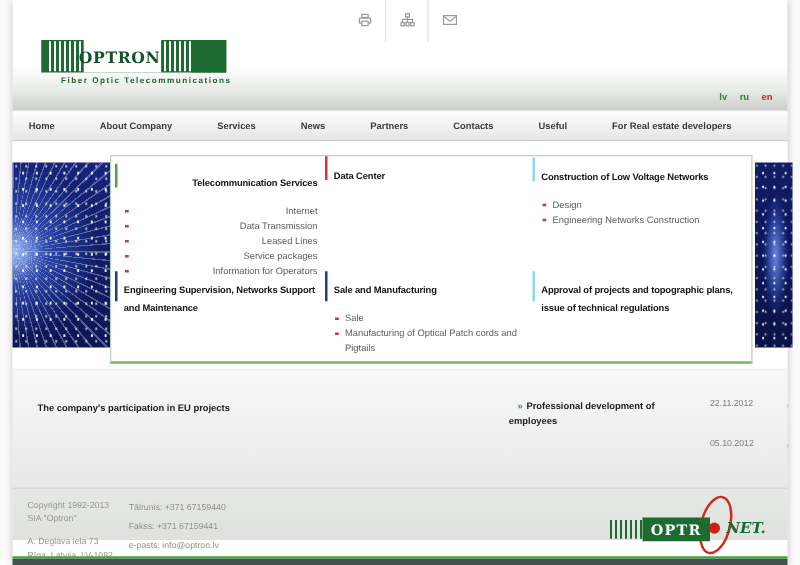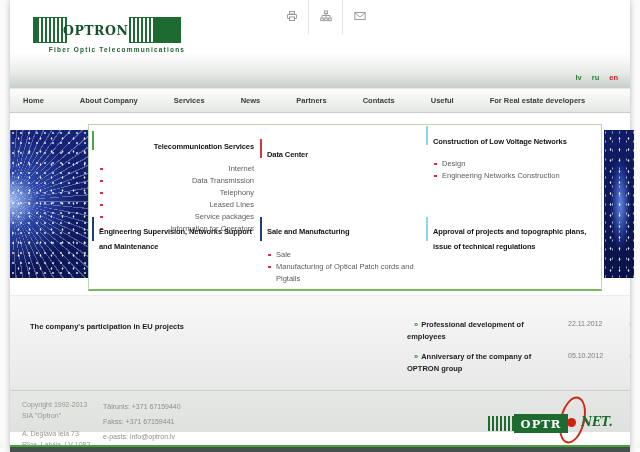--- a/index.html
+++ b/index.html
@@ -8,21 +8,21 @@
     box-shadow:0 0 6px rgba(0,0,0,.28);}
   .page *{box-sizing:border-box;}
 
   
   .top-icons{position:absolute;left:266px;top:0;width:108px;height:34px;}
   .tsep{position:absolute;top:0;width:1px;height:34px;background:#e3e3e3;}
   .ticon{position:absolute;top:10px;width:12px;height:12px;display:block;cursor:pointer;}
   .ticon svg{width:12px;height:12px;display:block;}
 
   
-  .logo{position:absolute;left:23px;top:17px;width:168px;cursor:pointer;text-decoration:none;z-index:3;}
+  .logo{position:absolute;left:23px;top:32px;width:168px;cursor:pointer;text-decoration:none;z-index:3;}
   .logo-band{display:flex;width:148px;height:26px;background:#1e6b32;}
   .lbars{background:repeating-linear-gradient(90deg,#1e6b32 0 2px,#ffffff 2px 4px);}
   .lbars.b1{width:30px;margin:1px 0 1px 4px;}
   .lbars.b2{width:24px;margin:1px 0;}
   .lwhite{width:62px;background:#fff;display:flex;align-items:center;justify-content:center;}
   .lwhite .ltext{font-family:"DejaVu Serif","Liberation Serif",serif;font-weight:bold;
     font-size:12.5px;color:#15512a;letter-spacing:.5px;}
   .lwhite sup{font-size:5px;color:#15512a;margin-left:1px;}
   .lsolid{flex:1;background:#1e6b32;margin-right:0;}
   .tagline{margin-top:3px;text-align:center;font-size:6.5px;font-weight:bold;
@@ -53,21 +53,21 @@
     linear-gradient(#16247a,#0c1656);}
   .fiber-right{left:594px;width:30px;background:
     radial-gradient(rgba(255,255,255,.9) .7px,rgba(255,255,255,0) 1.1px) 2px 3px/9px 11px,
     radial-gradient(rgba(255,255,255,.6) .6px,rgba(255,255,255,0) 1px) 5px 7px/7px 9px,
     radial-gradient(ellipse 45% 42% at 55% 50%,rgba(120,160,255,.8),rgba(40,70,190,.35) 60%,rgba(10,20,80,0) 78%),
     linear-gradient(#101c66,#0a1348);}
   .services-box{position:absolute;left:78px;top:11px;width:514px;height:167px;background:#fff;
     border:1px solid #bcd6b0;border-bottom:2px solid #7cb860;}
   .sec{position:absolute;}
   .s0{left:3px;top:6px;width:162px;text-align:right;}
-  .s1{left:171px;top:14px;width:162px;}
+  .s1{left:171px;top:0;width:162px;}
   .s2{left:337px;top:1px;width:174px;}
   .s3{left:3px;top:92px;width:244px;}
   .s4{left:171px;top:92px;width:172px;}
   .s5{left:337px;top:92px;width:174px;}
   .sec .bar{position:absolute;left:0;top:0;width:2px;height:19px;}
   .s3 .bar,.s4 .bar,.s5 .bar{height:24px;}
   .sec h3{margin:10px 0 0 7px;font-size:7.5px;line-height:12px;color:#141414;
     letter-spacing:-.1px;white-space:pre-line;cursor:pointer;}
   .s3 h3,.s4 h3,.s5 h3{margin-top:7px;line-height:15px;}
   .sec ul{list-style:none;margin:10px 0 0 7px;padding:0;}
@@ -181,21 +181,20 @@
   <div class="banner">
     <div class="fiber fiber-left"></div>
     <div class="fiber fiber-right"></div>
     <div class="services-box" id="services">
         <div class="sec s0">
           <span class="bar" style="background: rgb(74, 165, 74);"></span>
           <h3>Telecommunication Services</h3>
           <ul>
             <li>Internet</li>
             <li>Data Transmission</li>
-            <li>Telephony</li>
             <li>Leased Lines</li>
             <li>Service packages</li>
             <li>Information for Operators</li>
           </ul>
         </div>
         <div class="sec s1">
           <span class="bar" style="background: rgb(216, 52, 60);"></span>
           <h3>Data Center</h3>
         </div>
         <div class="sec s2">
@@ -229,21 +228,20 @@
 
   <div class="newsband">
     <a class="feature">The company's participation in EU projects</a>
     <div class="nlist" id="nlist">
         <div class="nitem">
           <div class="ntitle"><span class="arr">»</span>Professional development of employees</div>
           <div class="ndate">22.11.2012</div>
           <span class="nchev">›</span>
         </div>
         <div class="nitem">
-          <div class="ntitle"><span class="arr">»</span>Anniversary of the company of OPTRON group</div>
           <div class="ndate">05.10.2012</div>
           <span class="nchev">›</span>
         </div>
       </div>
   </div>
 
   <div class="footer">
     <div class="fc1">
       <div class="fline">Copyright 1992-2013</div>
       <div class="fline">SIA "Optron"</div>

